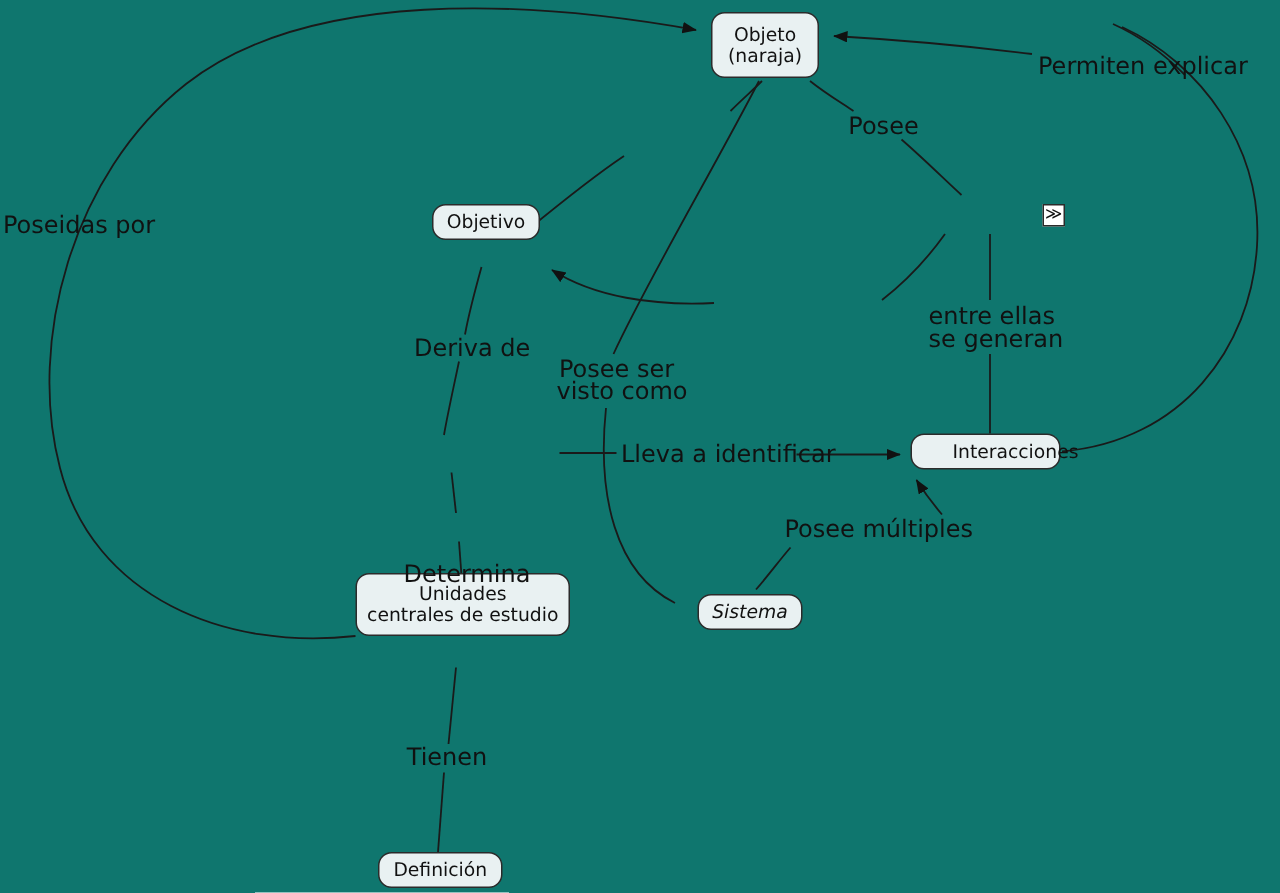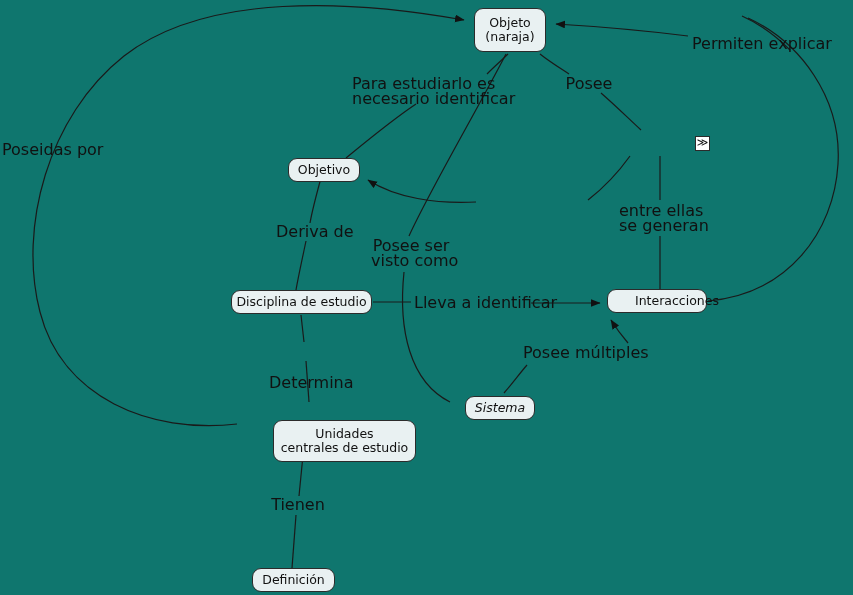--- a/index.html
+++ b/index.html
@@ -115,51 +115,46 @@
 
   <div class="node" style="left:474px; top:8px; width:72px; height:44px;">
     <span>Objeto
 (naraja)</span>
   </div>
 
   <div class="expand-badge" style="left:695px; top:136px;">
     <span>≫</span>
   </div>
 
-  <div class="node" style="left:288px; top:158px; width:72px; height:24px;">
+  <div class="node" style="left:288px; top:136px; width:72px; height:24px;">
     <span>Objetivo</span>
   </div>
 
-  <div class="node" style="left:231px; top:290px; width:141px; height:24px;">
-    <span>Disciplina de estudio</span>
-  </div>
 
   <div class="node" style="left:607px; top:289px; width:100px; height:24px;padding-left:40px;">
     <span>Interacciones</span>
   </div>
 
   <div class="node" style="left:465px; top:396px; width:70px; height:24px;font-style:italic;">
     <span>Sistema</span>
   </div>
 
-  <div class="node" style="left:237px; top:420px; width:143px; height:42px;margin-left:36px;">
+  <div class="node" style="left:237px; top:382px; width:143px; height:42px;">
     <span>Unidades
 centrales de estudio</span>
   </div>
 
   <div class="node" style="left:252px; top:568px; width:83px; height:24px;">
     <span>Definición</span>
   </div>
 
   <div class="link-label" style="left:2px; top:142px; width:92px; text-align:left;">Poseidas por</div>
 
   <div class="link-label" style="left:692px; top:36px; width:120px;">Permiten explicar</div>
 
-  <div class="link-label" style="left:352px; top:76px; width:136px;">Para estudiarlo es
-necesario identificar</div>
 
   <div class="link-label" style="left:565px; top:76px; width:48px;">Posee</div>
 
 
   <div class="link-label" style="left:619px; top:203px; width:82px;">entre ellas
 se generan</div>
 
   <div class="link-label" style="left:276px; top:224px; width:70px;">Deriva de</div>
 
   <div class="link-label" style="left:371px; top:238px; width:80px;">Posee ser

